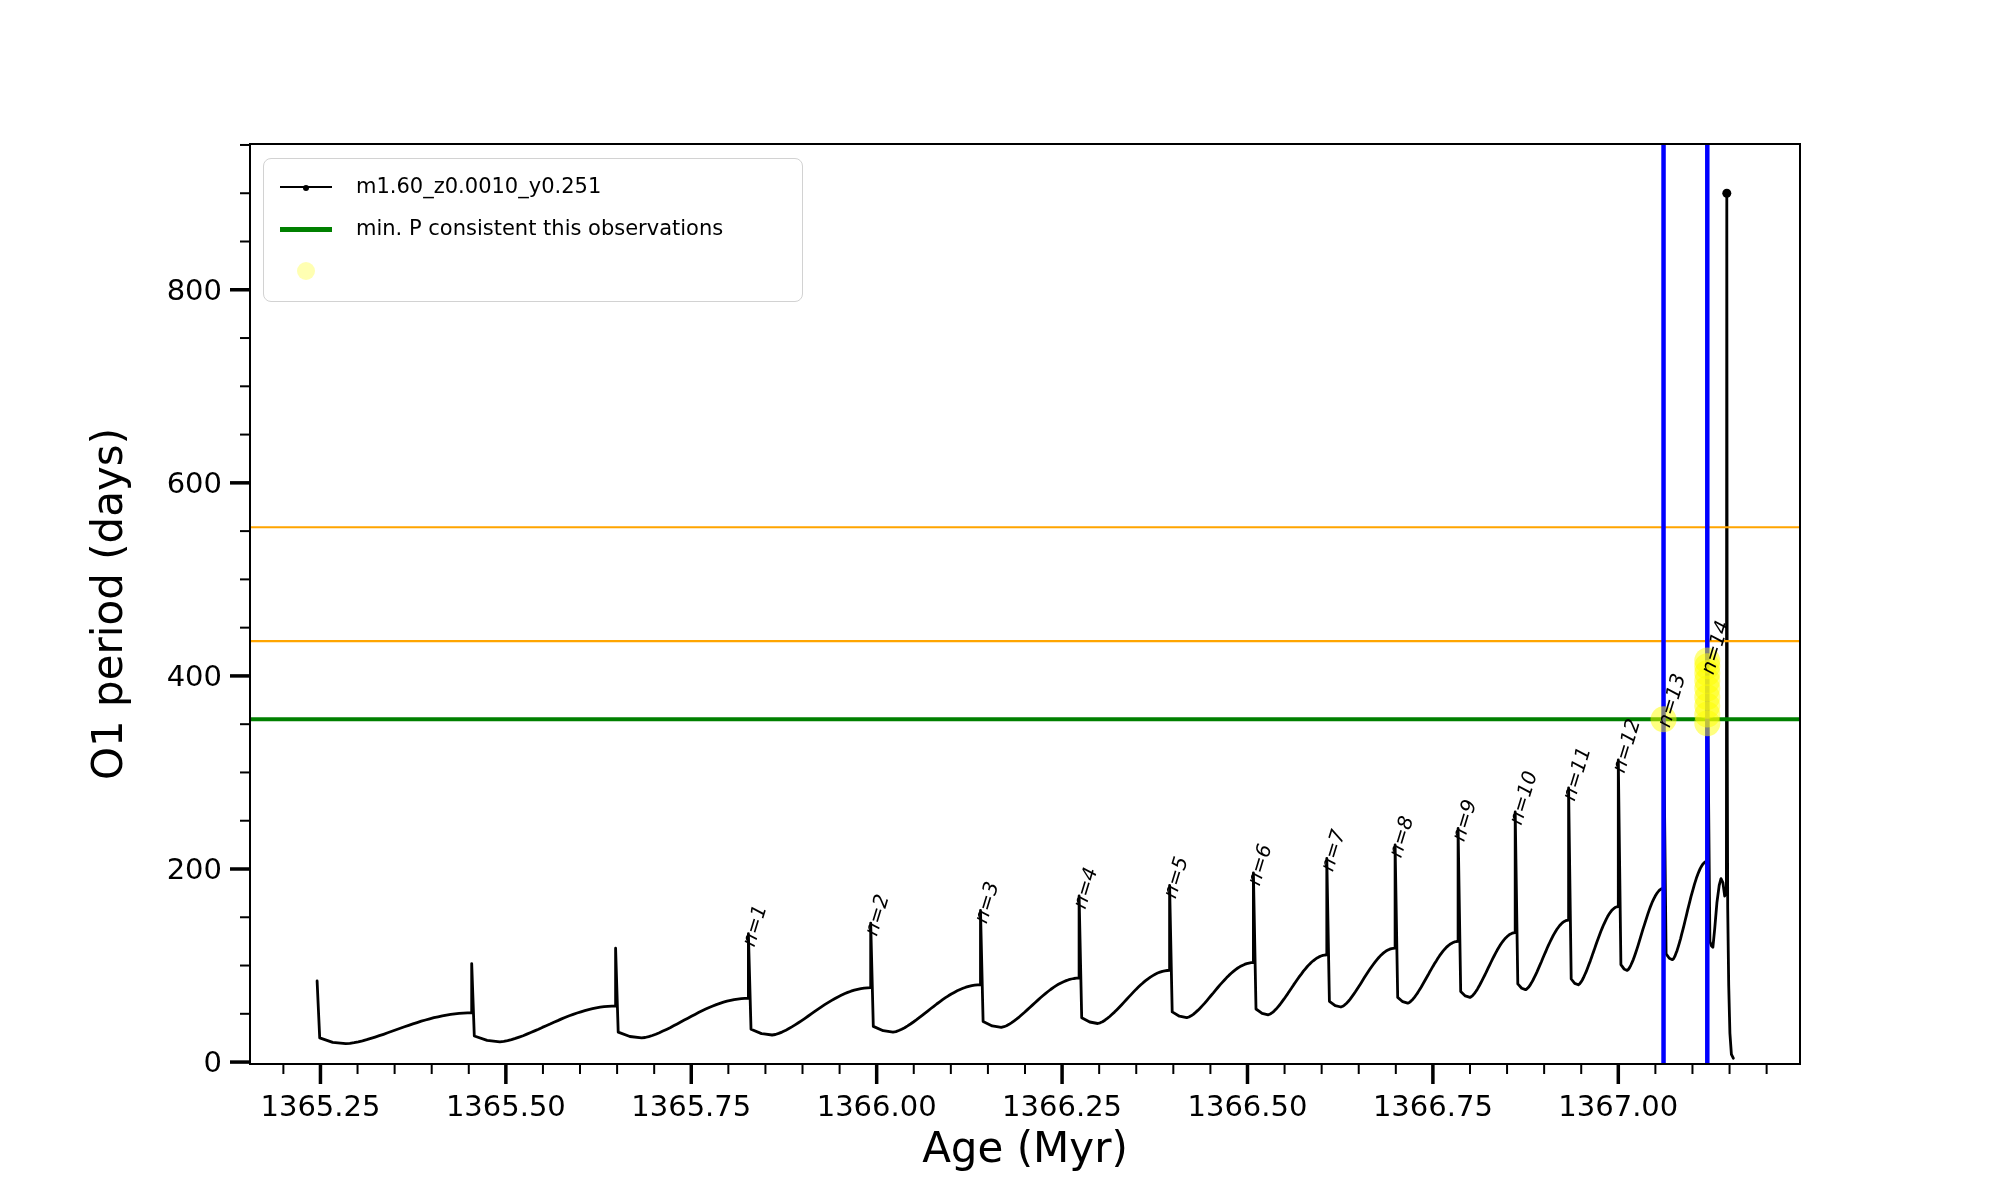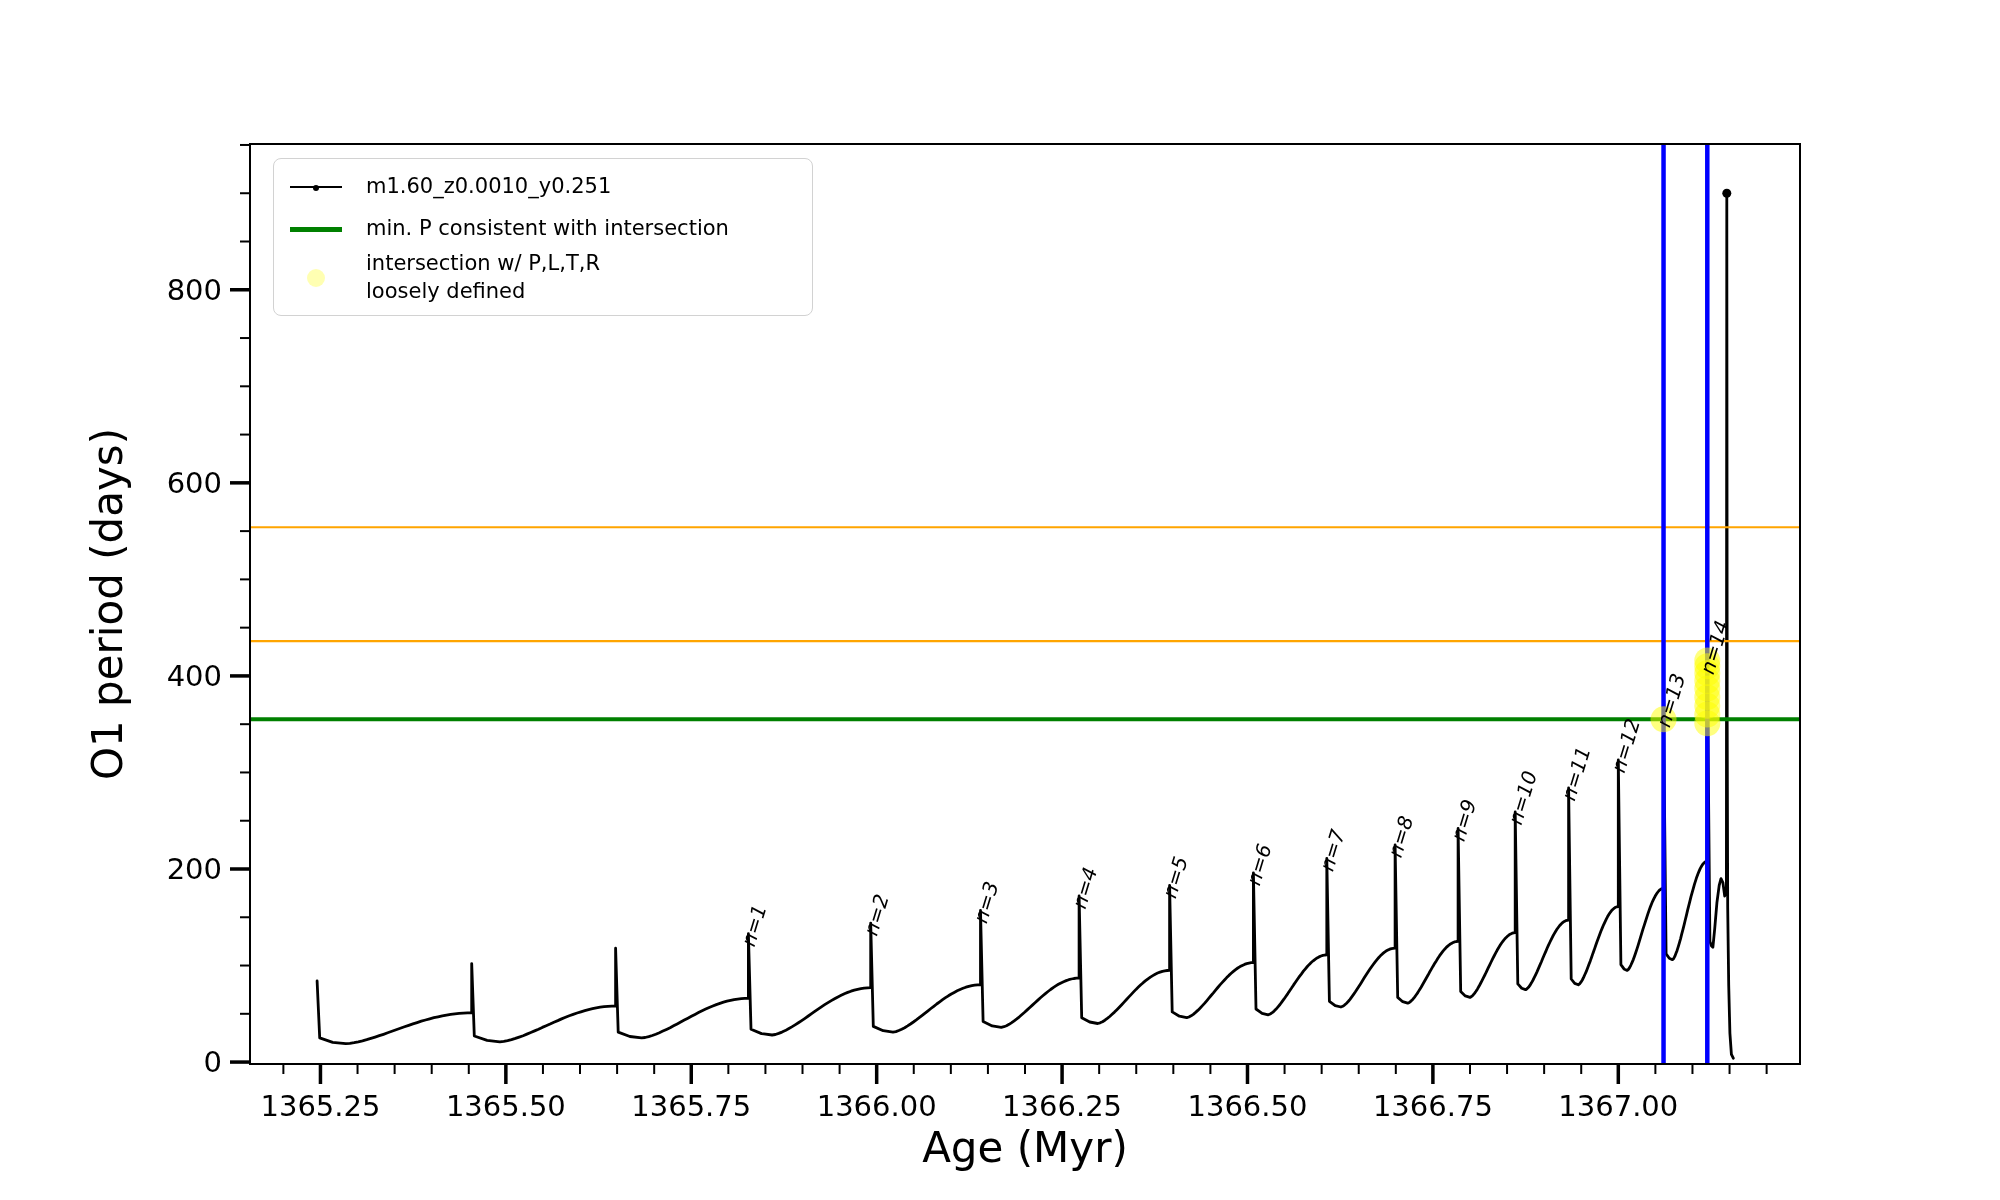--- a/index.html
+++ b/index.html
@@ -1,19 +1,19 @@
 <!DOCTYPE html>
 <html><head>
 <meta charset="utf-8">
 <style>
   html,body{margin:0;padding:0;background:#ffffff;}
   #figure{position:relative;width:2000px;height:1200px;background:#ffffff;overflow:hidden;
           font-family:"DejaVu Sans","Liberation Sans",sans-serif;}
   #chart{position:absolute;left:0;top:0;}
-  .legend{position:absolute;left:273px;top:158px;width:540px;box-sizing:border-box;
+  .legend{position:absolute;left:263px;top:158px;width:540px;box-sizing:border-box;
           background:rgba(255,255,255,0.85);border:1.5px solid #d2d2d2;border-radius:8px;
           padding:7px 10px 9px 10px;}
   .lrow{display:flex;align-items:center;min-height:42px;}
   .lswatch{width:64px;margin-right:18px;display:flex;align-items:center;justify-content:center;flex:0 0 64px;}
   .lline{width:52px;height:0;border-top-style:solid;position:relative;}
   .ldot-marker{position:absolute;left:50%;top:50%;transform:translate(-50%,-50%);width:6px;height:6px;border-radius:50%;}
   .lcircle{width:18px;height:18px;border-radius:50%;}
   .llabel{font-size:21px;color:#000;line-height:1.33;white-space:pre-line;}
 </style>
 </head>
@@ -148,23 +148,21 @@
           <div class="lline" style="border-top-width: 2.5px; border-top-color: rgb(0, 0, 0);">
             <div class="ldot-marker" style="background: rgb(0, 0, 0);"></div>
           </div>
         </div>
         <div class="llabel">m1.60_z0.0010_y0.251</div>
       </div>
       <div class="lrow">
         <div class="lswatch">
           <div class="lline" style="border-top-width: 5px; border-top-color: rgb(0, 128, 0);"></div>
         </div>
-        <div class="llabel">min. P consistent with intersection</div>
+        <div class="llabel">min. P consistent this observations</div>
       </div>
       <div class="lrow">
         <div class="lswatch">
           <div class="lcircle" style="background: rgba(255, 255, 0, 0.3);"></div>
         </div>
-        <div class="llabel">intersection w/ P,L,T,R
-loosely defined</div>
       </div>
     </div>
 </div>
 
 </body></html>

